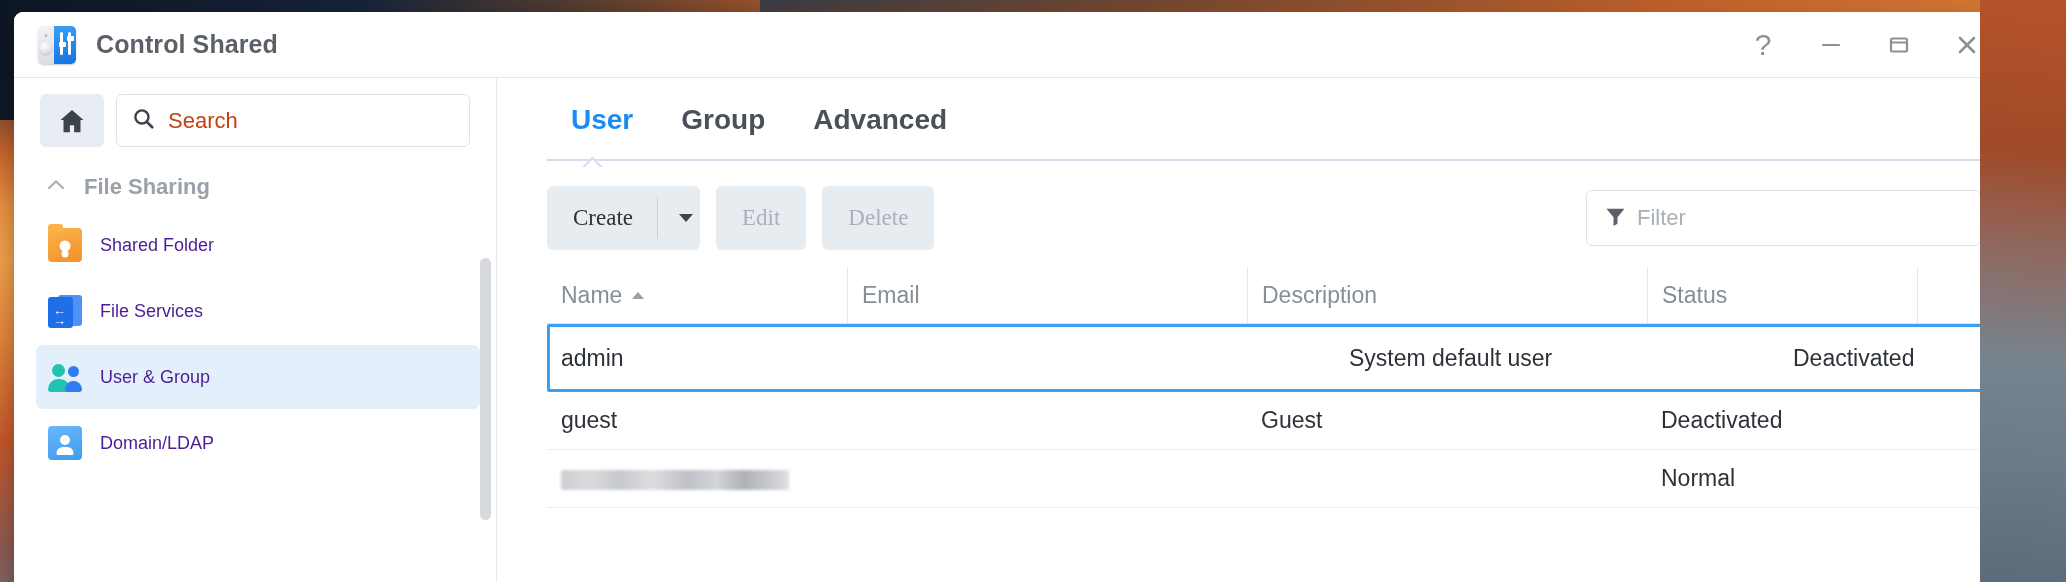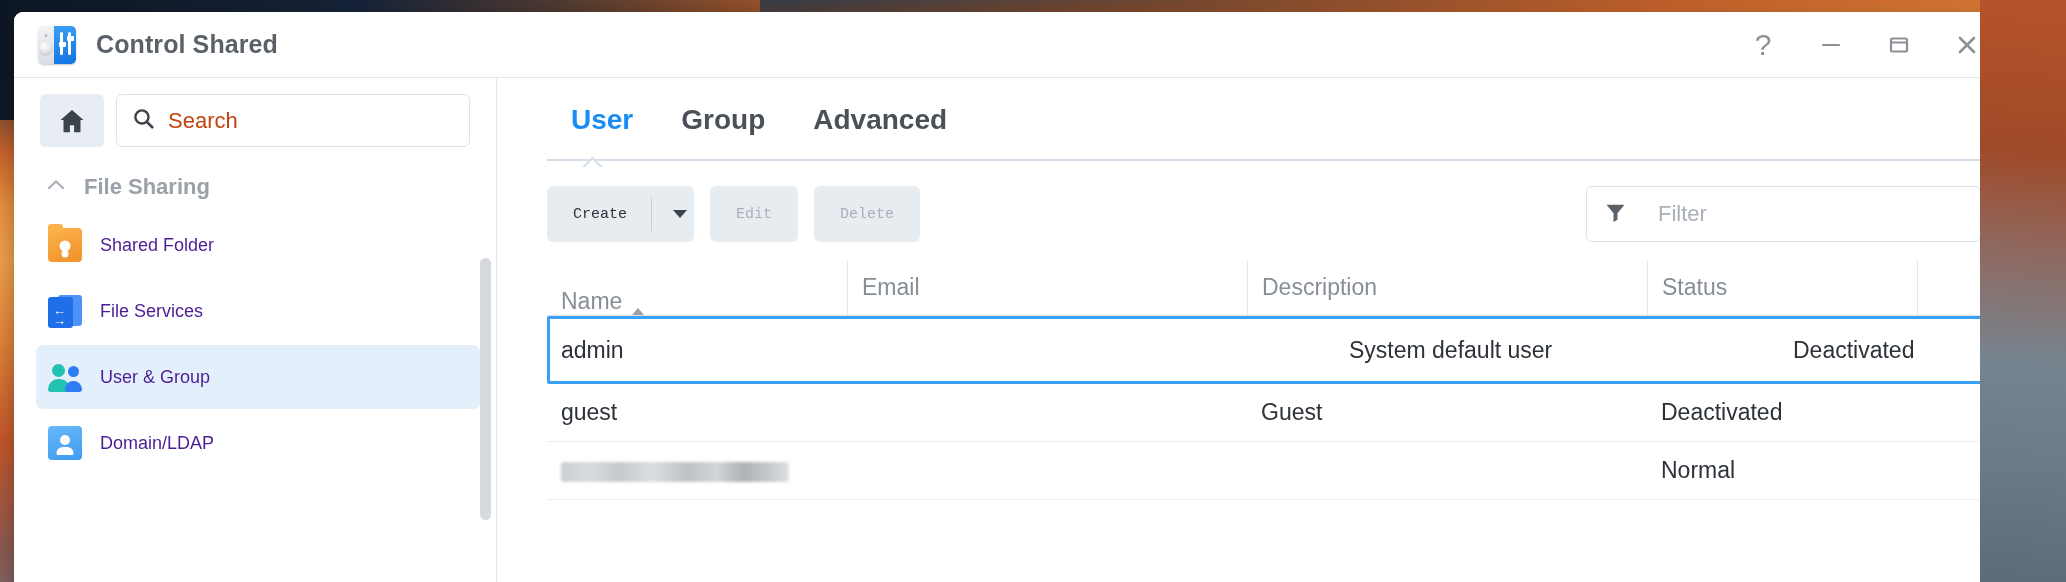--- a/index.html
+++ b/index.html
@@ -364,27 +364,27 @@
     transform: rotate(45deg);
   }
 
   #toolbar {
     display: flex;
     align-items: center;
     padding: 18px 30px 18px 20px;
     gap: 16px;
   }
   .tb-btn {
-    height: 56px;
+    height: 64px;
     background: #e7ecf1;
     border: none;
     border-radius: 6px;
-    font-size: 15px;
+    font-size: 23px;
     color: #2d3238;
-    font-family: Liberation Mono, monospace;
+    font-family: Liberation Serif, serif;
     display: flex;
     align-items: center;
     cursor: pointer;
     padding: 0 26px;
     white-space: nowrap;
   }
   .tb-btn.disabled { color: #a9b0b8; cursor: default; }
   .tb-split { padding: 0; display: flex; align-items: stretch; }
   .tb-split .lbl {
     display: flex; align-items: center;
@@ -408,21 +408,21 @@
   .tb-btn .caret { margin-left: 14px; }
 
   #filter-box {
     margin-left: auto;
     width: 395px;
     height: 56px;
     border: 1px solid #dde3e9;
     border-radius: 6px;
     display: flex;
     align-items: center;
-    gap: 30px;
+    gap: 9px;
     padding: 0 16px;
     cursor: text;
   }
   #filter-box .ph { font-size: 22px; color: #a9b0b8; }
 
   
   #table {
     flex: 1 1 auto;
     min-height: 0;
     padding-left: 20px;
@@ -441,21 +441,21 @@
     font-size: 23px;
     color: #878e96;
     display: flex;
     align-items: center;
     gap: 10px;
     height: 100%;
     padding-left: 14px;
     border-left: 1px solid #e4e7ea;
     cursor: pointer;
   }
-  .t-head .cell:first-child { border-left: none; align-items: flex-end; }
+  .t-head .cell:first-child { border-left: none; }
   .sort-asc {
     width: 0; height: 0;
     border-left: 6px solid transparent;
     border-right: 6px solid transparent;
     border-bottom: 7px solid #9aa1a9;
   }
   .t-body .cell {
     font-size: 23px;
     color: #2d3238;
     padding-left: 14px;

